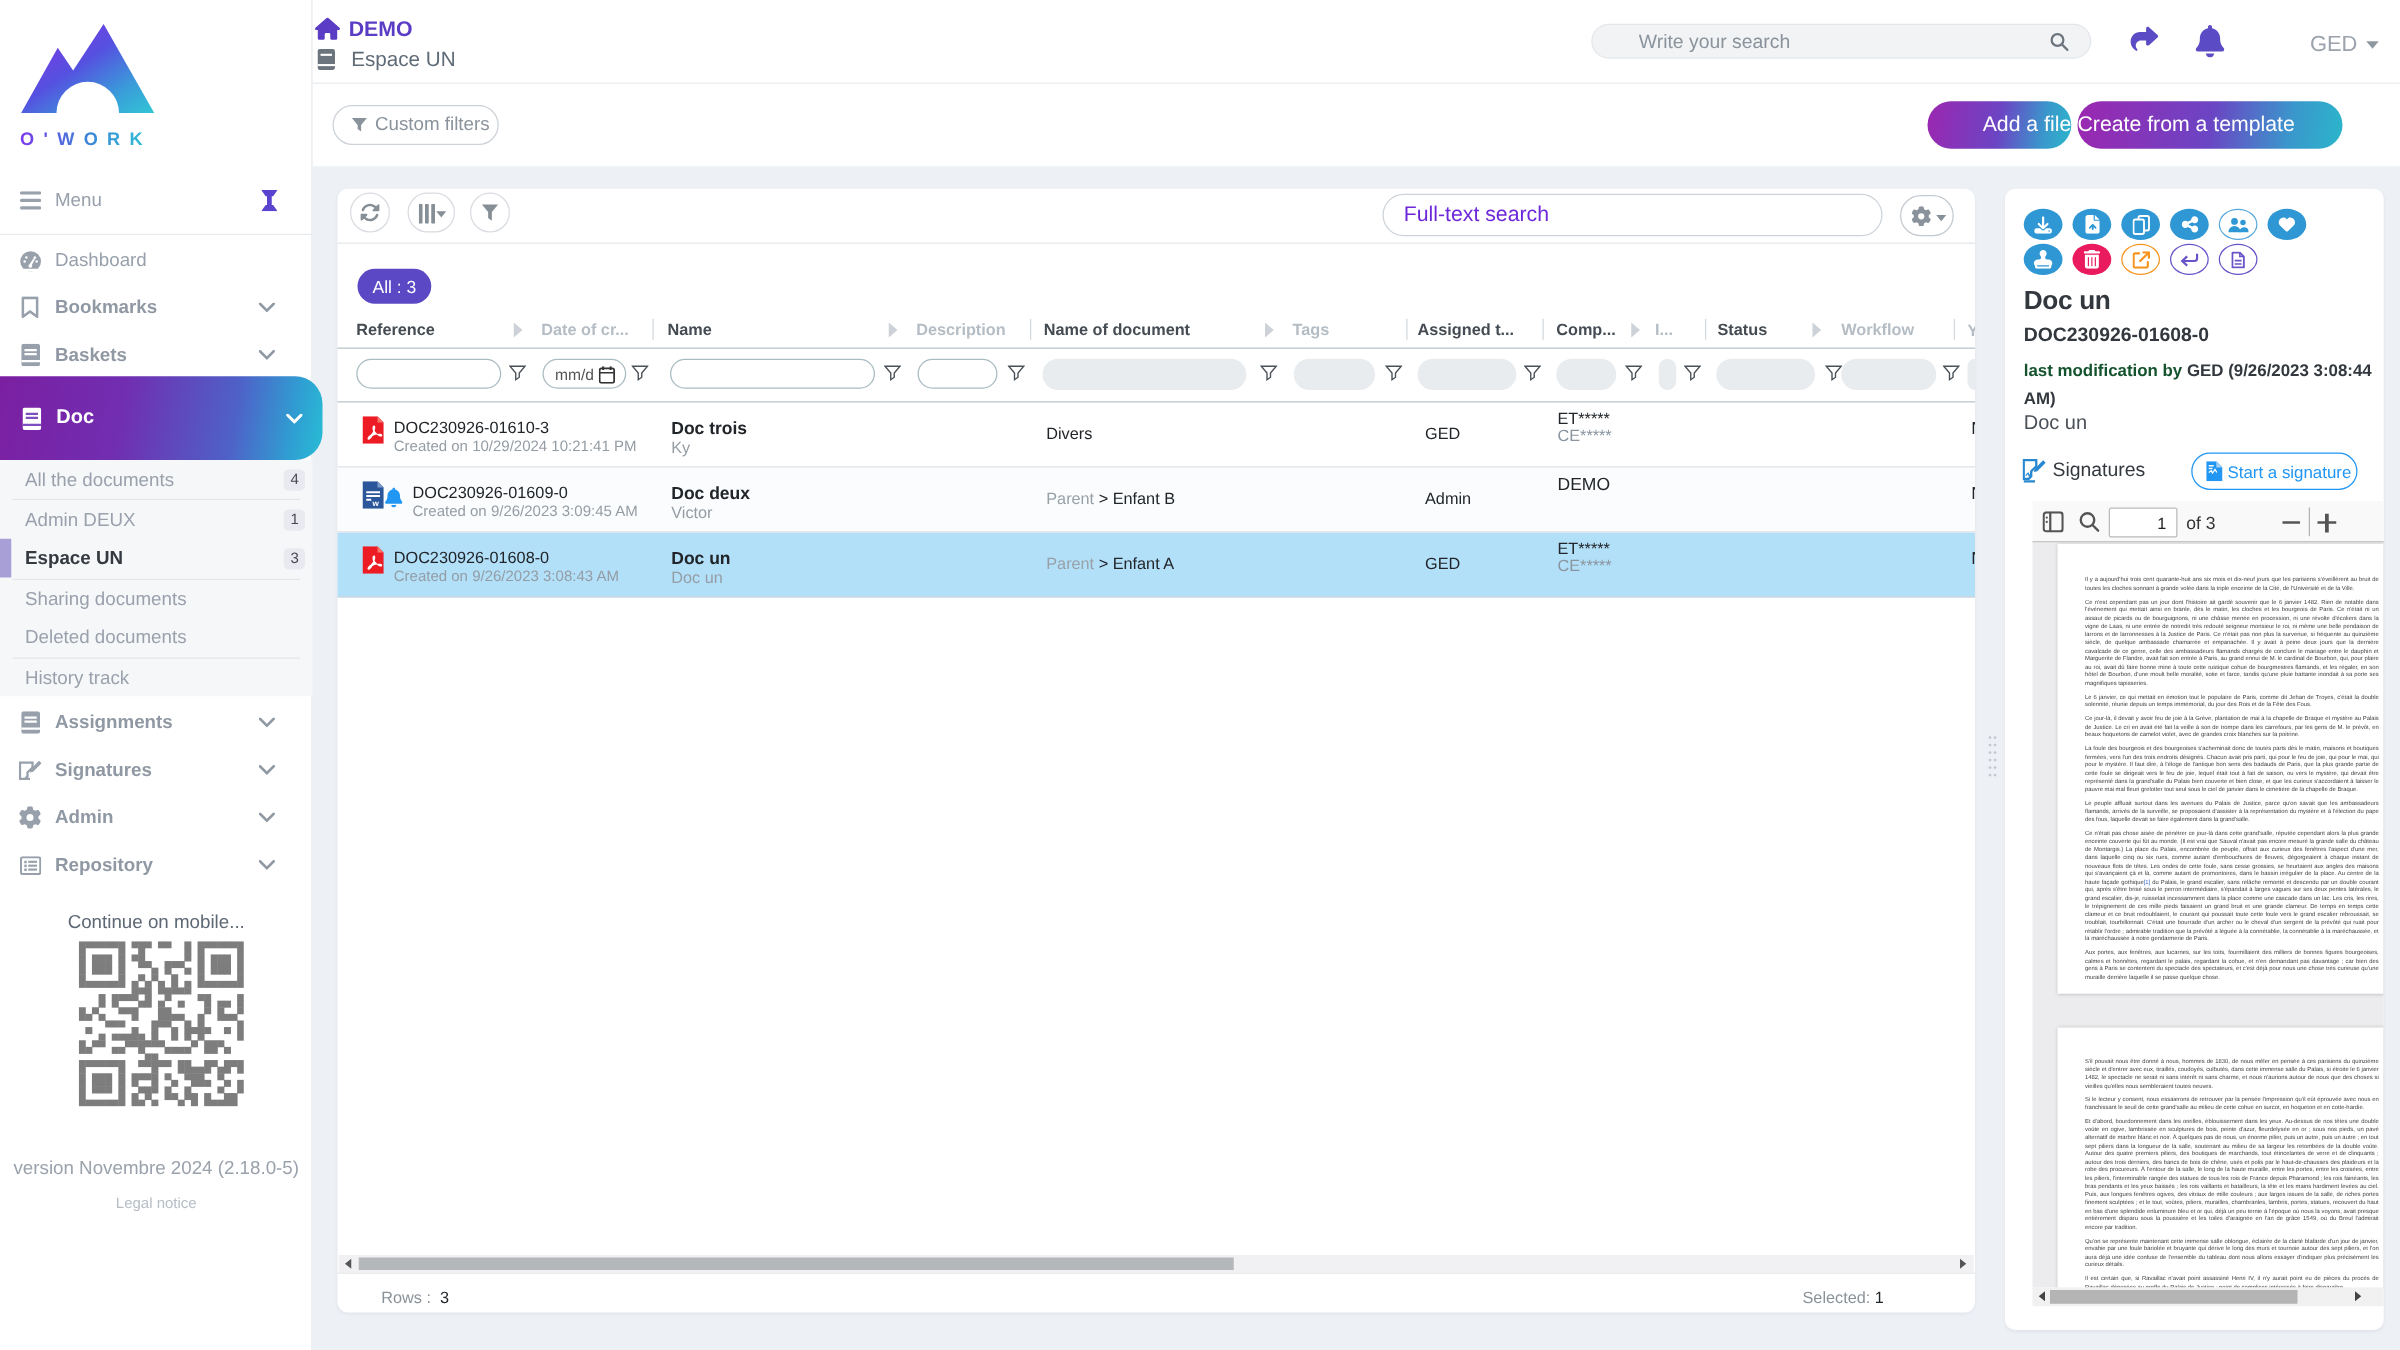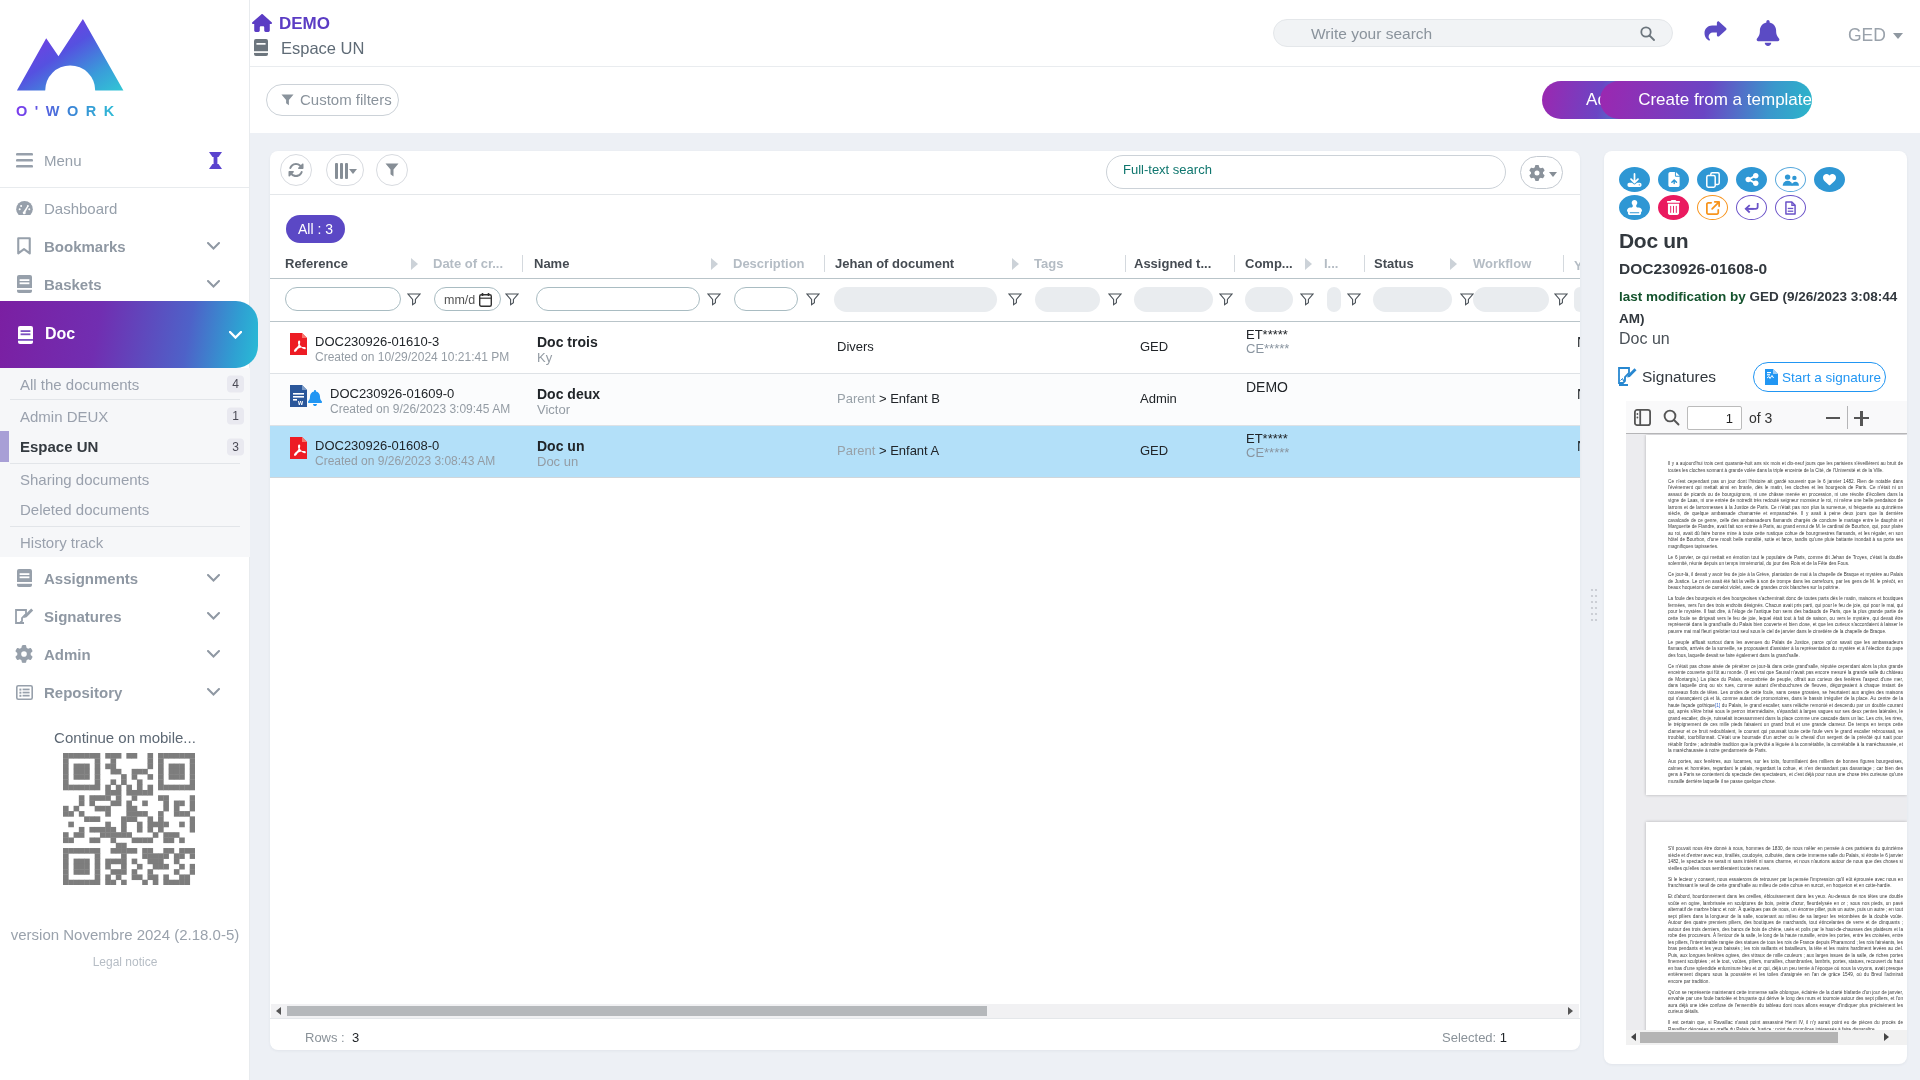--- a/index.html
+++ b/index.html
@@ -538,21 +538,21 @@
 <span class="abs" style="left:1848px;top:25px;font-size:17.5px;color:#9aa2ab">GED</span>
 <div class="abs" style="left:1893px;top:33px;width:0;height:0;border-left:5px solid transparent;border-right:5px solid transparent;border-top:6px solid #8f98a1"></div>
 
 <div class="abs" style="left:266px;top:84px;width:133px;height:32px;border:1px solid #ccd2d8;border-radius:16px;background:#fff">
   <svg class="abs" style="left:14px;top:9px" width="13" height="13" viewBox="0 0 14 14">
       <path d="M0.5,0.5 h13 l-5,6 v5.5 l-3,-2 v-3.5 Z" fill="#8a939c"></path>
     </svg>
   <span class="abs" style="left:33px;top:6px;font-size:15px;color:#8a939c">Custom filters</span>
 </div>
 <div class="abs" style="left:1542px;top:81px;width:115px;height:38px;border-radius:19px;background:linear-gradient(100deg,#9c27b0 0%,#6b45c4 50%,#3a97cc 80%,#2bb6ca 100%);color:#fff;font-size:17px;text-align:right;line-height:38px">Add a file</div>
-<div class="abs" style="left:1600px;top:81px;width:212px;height:38px;border-radius:19px;background:linear-gradient(100deg,#9c27b0 0%,#6b45c4 50%,#3a97cc 80%,#2bb6ca 100%);color:#fff;font-size:17px;text-align:right;line-height:38px">Create from a template</div>
+<div class="abs" style="left:1662px;top:81px;width:212px;height:38px;border-radius:19px;background:linear-gradient(100deg,#9c27b0 0%,#6b45c4 50%,#3a97cc 80%,#2bb6ca 100%);color:#fff;font-size:17px;text-align:left;line-height:38px">Create from a template</div>
 
 <div class="card" style="left:270px;top:151px;width:1310px;height:899px;overflow:hidden"></div>
 <div class="abs" style="left:280px;top:154px;width:32px;height:32px;border:1px solid #d8dbe0;border-radius:50%">
   <svg class="abs" style="left:7px;top:7px" width="16" height="16" viewBox="0 0 512 512">
       <path fill="#868e96" d="M142.9 142.9c62.2-62.2 162.7-62.5 225.3-1L327 183.2c-6.9 6.9-8.9 17.2-5.2 26.2s12.5 14.8 22.2 14.8H463.5c0 0 0 0 0 0H472c13.3 0 24-10.7 24-24V72c0-9.7-5.8-18.5-14.8-22.2s-19.3-1.7-26.2 5.2L413.4 96.6c-87.6-86.5-228.7-86.2-315.8 1C73.2 122 55.6 150.7 44.8 181.4c-5.9 16.7 2.9 34.9 19.5 40.8s34.9-2.9 40.8-19.5c7.7-21.8 20.2-42.3 37.8-59.8zM16 312v7.6 .7V440c0 9.7 5.8 18.5 14.8 22.2s19.3 1.7 26.2-5.2l41.6-41.6c87.6 86.5 228.7 86.2 315.8-1c24.4-24.4 42.1-53.1 52.9-83.7c5.9-16.7-2.9-34.9-19.5-40.8s-34.9 2.9-40.8 19.5c-7.7 21.8-20.2 42.3-37.8 59.8c-62.2 62.2-162.7 62.5-225.3 1L183 331.2c6.9-6.9 8.9-17.2 5.2-26.2s-12.5-14.8-22.2-14.8H48.4h-.7H40c-13.3 0-24 10.7-24 24z"></path>
     </svg>
 </div>
 <div class="abs" style="left:326px;top:154px;width:38px;height:32px;border:1px solid #d8dbe0;border-radius:16px">
   <svg class="abs" style="left:8px;top:8px" width="14" height="16" viewBox="0 0 14 16">
       <g fill="#868e96">
@@ -562,34 +562,34 @@
       </g>
     </svg>
   <div class="abs" style="right:6px;top:14px;width:0;height:0;border-left:4px solid transparent;border-right:4px solid transparent;border-top:5px solid #868e96"></div>
 </div>
 <div class="abs" style="left:376px;top:154px;width:32px;height:32px;border:1px solid #d8dbe0;border-radius:50%">
   <svg class="abs" style="left:8px;top:8px" width="14" height="14" viewBox="0 0 14 14">
       <path d="M0.5,0.5 h13 l-5,6 v7 l-3,-2.2 v-4.8 Z" fill="#868e96"></path>
     </svg>
 </div>
 <div class="abs" style="left:1106px;top:155px;width:400px;height:34px;border:1px solid #ccd2d8;border-radius:17px">
-  <span class="abs" style="left:16px;top:6px;font-size:13px;color:#0f766e">Full-text search</span>
+  <span class="abs" style="left:16px;top:6px;font-size:17px;color:#6d28d9">Full-text search</span>
 </div>
 <div class="abs" style="left:1520px;top:156px;width:43px;height:33px;border:1px solid #c4cad1;border-radius:17px">
   <svg class="abs" style="left:8px;top:8px" width="16" height="16" viewBox="0 0 512 512">
       <path fill="#8a929b" d="M495.9 166.6c3.2 8.7 .5 18.4-6.4 24.6l-43.3 39.4c1.1 8.3 1.7 16.8 1.7 25.4s-.6 17.1-1.7 25.4l43.3 39.4c6.9 6.2 9.6 15.9 6.4 24.6-4.4 11.9-9.7 23.3-15.8 34.3l-4.7 8.1c-6.6 11-14 21.4-22.1 31.2-5.9 7.2-15.7 9.6-24.5 6.8l-55.7-17.7c-13.4 10.3-28.2 18.9-44 25.4l-12.5 57.1c-2 9.1-9 16.3-18.2 17.8-13.8 2.3-28 3.5-42.5 3.5s-28.7-1.2-42.5-3.5c-9.2-1.5-16.2-8.7-18.2-17.8l-12.5-57.1c-15.8-6.5-30.6-15.1-44-25.4L83.1 425.9c-8.8 2.8-18.6 .3-24.5-6.8-8.1-9.8-15.5-20.2-22.1-31.2l-4.7-8.1c-6.1-11-11.4-22.4-15.8-34.3-3.2-8.7-.5-18.4 6.4-24.6l43.3-39.4C64.6 273.1 64 264.6 64 256s.6-17.1 1.7-25.4L22.4 191.2c-6.9-6.2-9.6-15.9-6.4-24.6 4.4-11.9 9.7-23.3 15.8-34.3l4.7-8.1c6.6-11 14-21.4 22.1-31.2 5.9-7.2 15.7-9.6 24.5-6.8l55.7 17.7c13.4-10.3 28.2-18.9 44-25.4l12.5-57.1c2-9.1 9-16.3 18.2-17.8C227.3 1.2 241.5 0 256 0s28.7 1.2 42.5 3.5c9.2 1.5 16.2 8.7 18.2 17.8l12.5 57.1c15.8 6.5 30.6 15.1 44 25.4l55.7-17.7c8.8-2.8 18.6-.3 24.5 6.8 8.1 9.8 15.5 20.2 22.1 31.2l4.7 8.1c6.1 11 11.4 22.4 15.8 34.3zM256 336a80 80 0 1 0 0-160 80 80 0 1 0 0 160z"></path>
     </svg>
   <div class="abs" style="right:5px;top:15px;width:0;height:0;border-left:4px solid transparent;border-right:4px solid transparent;border-top:5px solid #868e96"></div>
 </div>
 <div class="abs" style="left:270px;top:194px;width:1310px;height:1px;background:#e4e7ea"></div>
 <div class="abs" style="left:286px;top:215px;width:59px;height:28px;background:#5b48c5;border-radius:14px;color:#fff;font-size:14px;text-align:center;line-height:28px">All : 3</div>
 
 <span class="hdr-d" style="left:285px">Reference</span>
 <span class="hdr-d" style="left:534px">Name</span>
-<span class="hdr-d" style="left:835px">Jehan of document</span>
+<span class="hdr-d" style="left:835px">Name of document</span>
 <span class="hdr-d" style="left:1134px">Assigned t...</span>
 <span class="hdr-d" style="left:1245px">Comp...</span>
 <span class="hdr-d" style="left:1374px">Status</span>
 <span class="hdr-g" style="left:433px">Date of cr...</span>
 <span class="hdr-g" style="left:733px">Description</span>
 <span class="hdr-g" style="left:1034px">Tags</span>
 <span class="hdr-g" style="left:1324px">I...</span>
 <span class="hdr-g" style="left:1473px">Workflow</span>
 <div class="abs" style="left:1574px;top:256px;width:6px;overflow:hidden"><span style="font-size:13px;font-weight:700;color:#b4bcc4">Y...</span></div>
 <span class="colsep" style="left:522px"></span>

